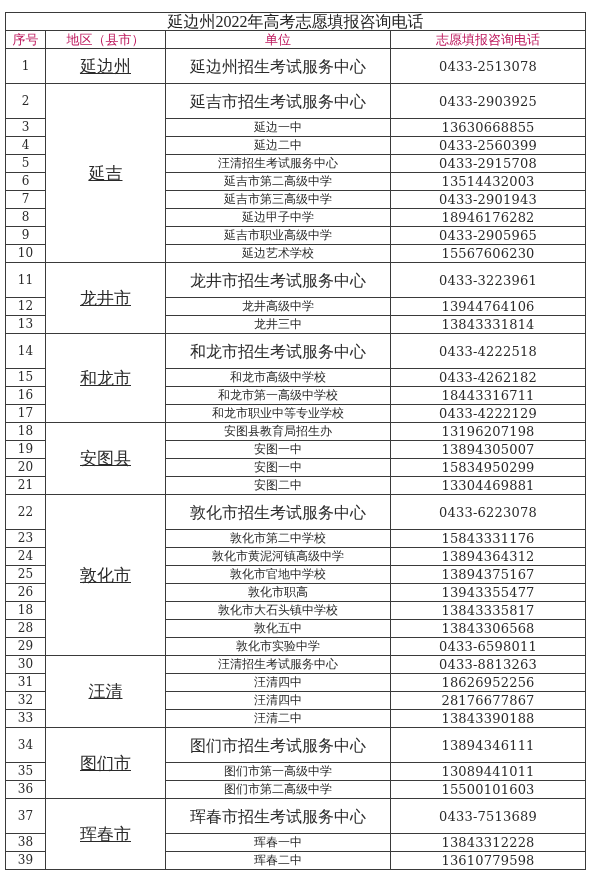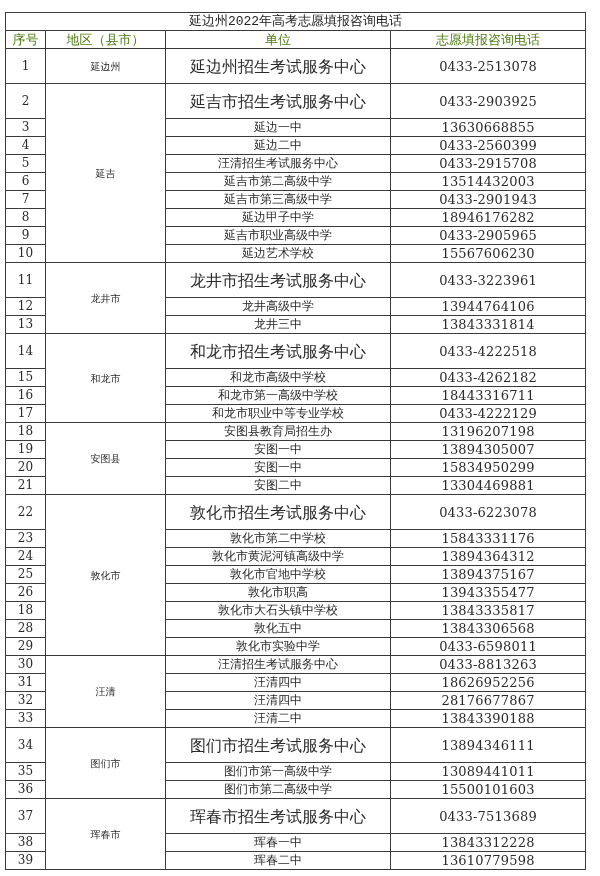--- a/index.html
+++ b/index.html
@@ -6,26 +6,26 @@
   body { width: 600px; height: 876px; position: relative; overflow: hidden;
          font-family: "DejaVu Serif", "Liberation Serif", serif; color: #2a2a2a; }
   table.sheet {
     position: absolute; left: 5px; top: 12px;
     width: 580px; border-collapse: collapse; table-layout: fixed;
   }
   table.sheet td, table.sheet th {
     border: 1px solid #3a3a3a; padding: 0; text-align: center; vertical-align: middle;
     font-weight: normal; overflow: hidden; white-space: nowrap;
   }
-  .title-cell { height: 17px; font-size: 13px; line-height: 17px; font-family: Liberation Mono, monospace; color: #222; }
-  .hdr-cell { height: 17px; font-size: 13px; line-height: 17px; font-family: "DejaVu Sans", "Liberation Sans", sans-serif; color: #4d7c0f; }
+  .title-cell { height: 17px; font-size: 16px; line-height: 17px; font-family: Liberation Serif, serif; color: #222; }
+  .hdr-cell { height: 17px; font-size: 13px; line-height: 17px; font-family: "DejaVu Sans", "Liberation Sans", sans-serif; color: #be185d; }
   .r-short td { height: 17px; font-size: 12px; line-height: 17px; }
   .r-tall td { height: 34px; font-size: 16px; line-height: 17px; }
   td.num { font-size: 12px; }
-  td.region { font-size: 10px; }
+  td.region { font-size: 17px; text-decoration: underline; }
   td.phone { font-size: 13px; letter-spacing: 0.2px; }
 </style>
 </head>
 <body>
 
 <table class="sheet">
   <colgroup>
     <col style="width:40px">
     <col style="width:120px">
     <col style="width:225px">

